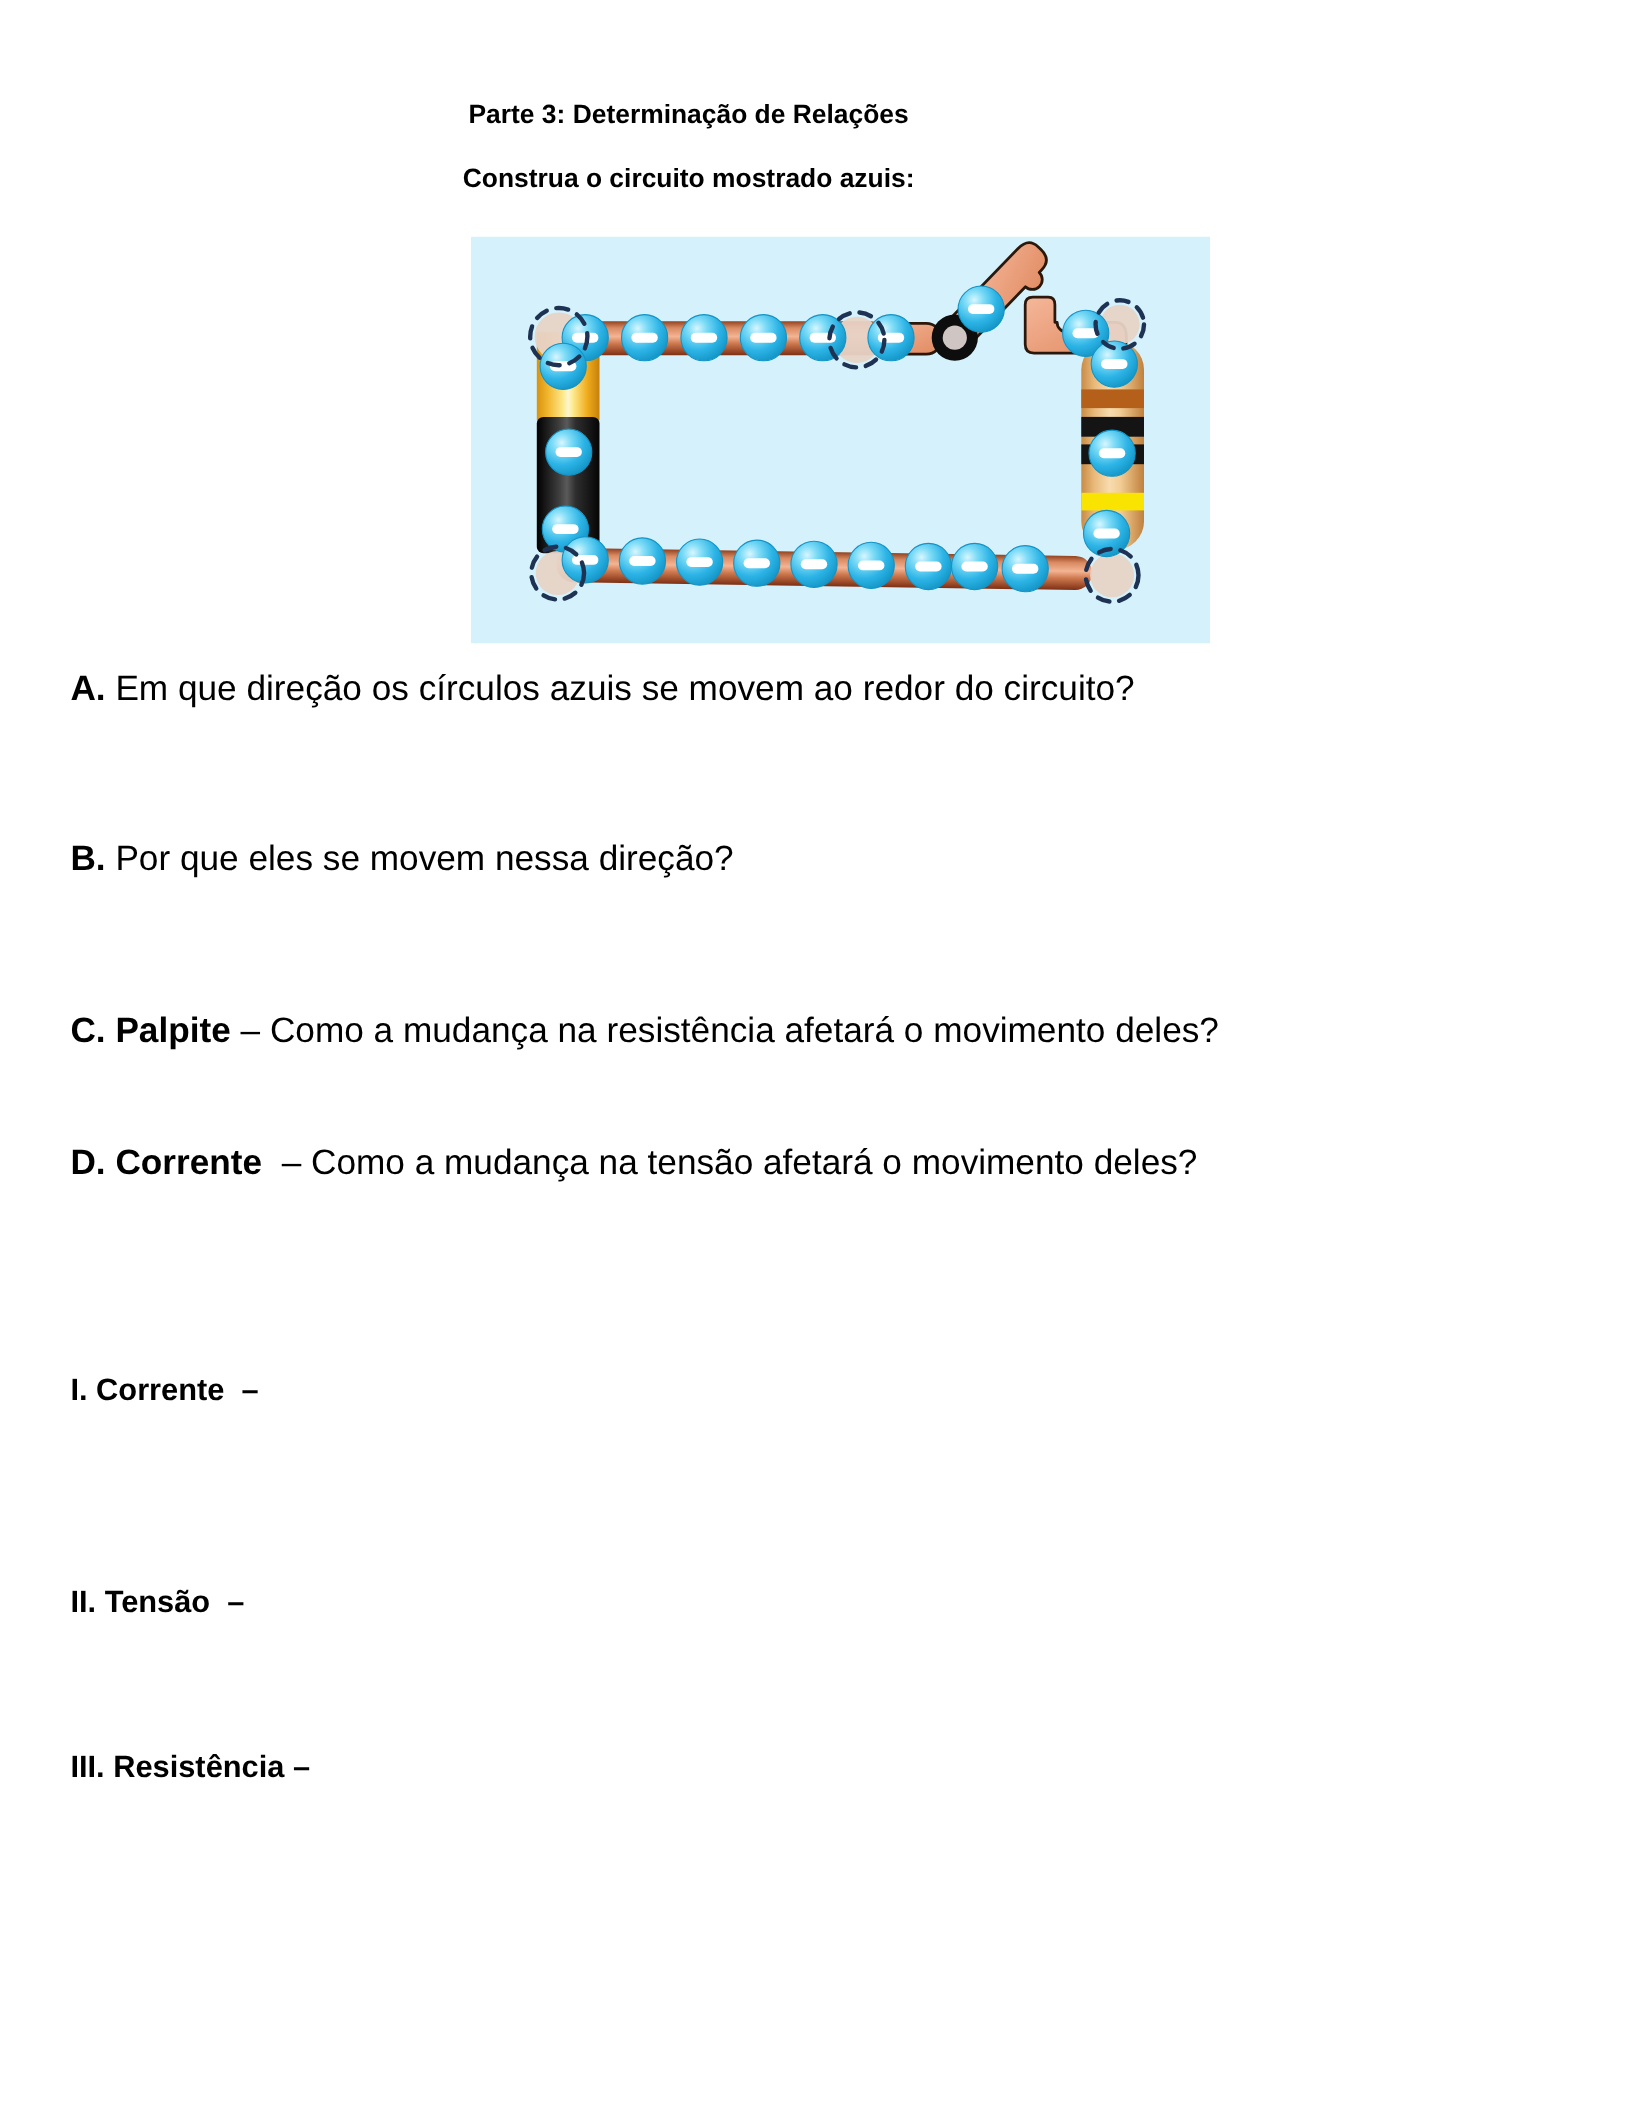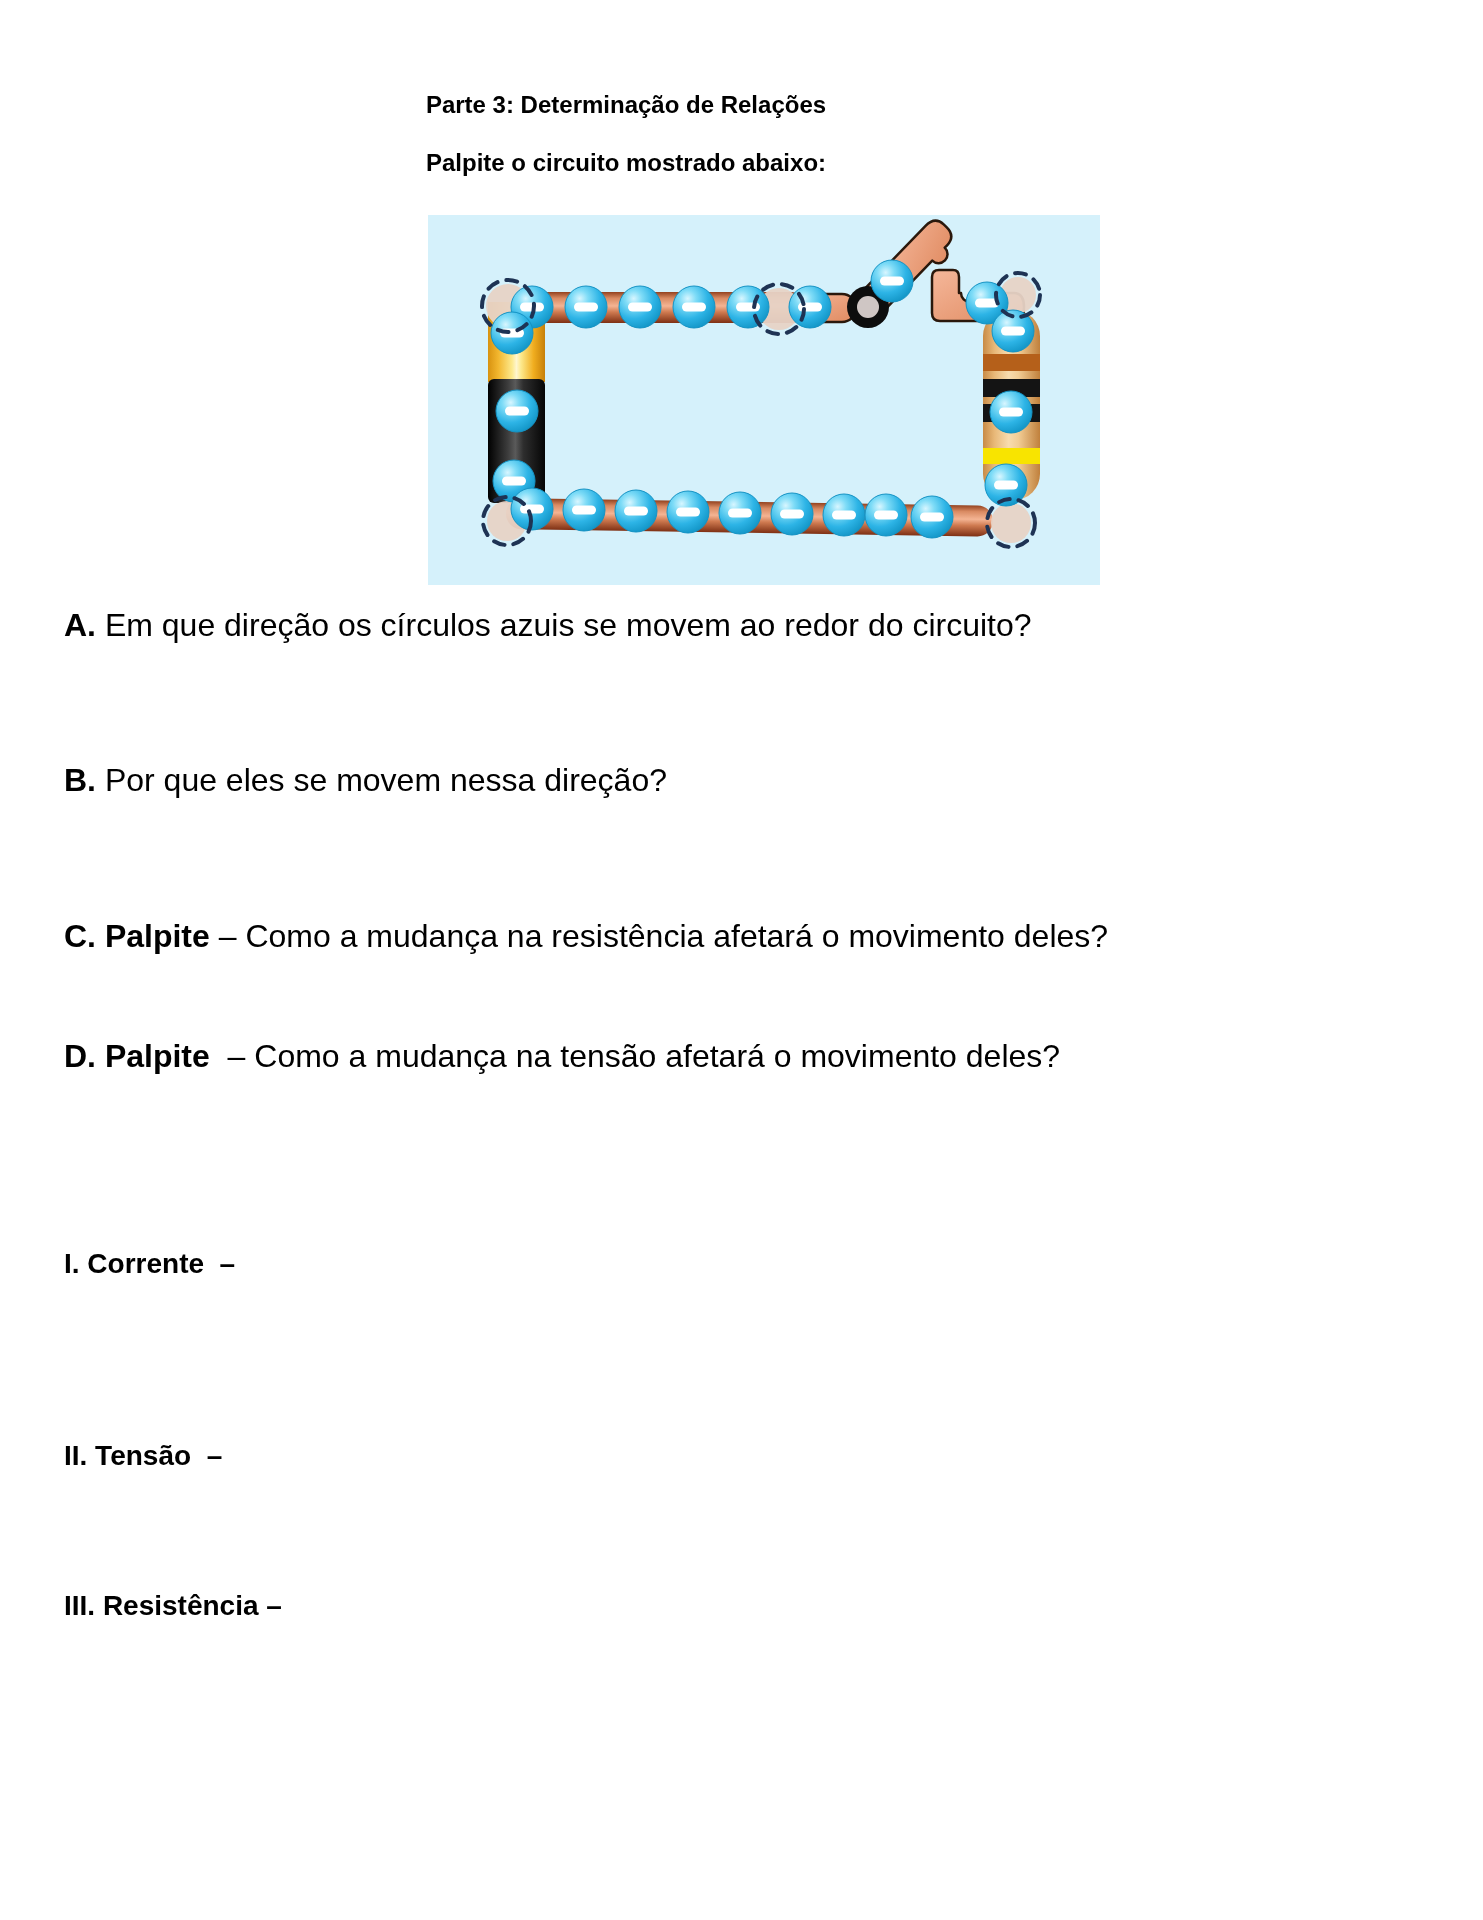--- a/index.html
+++ b/index.html
@@ -38,21 +38,21 @@
   .junction-blob{fill:#e7d3c6;opacity:.95;}
   .junction-dash{fill:none;stroke:#1e3354;stroke-width:4;stroke-dasharray:11 9;stroke-linecap:round;}
   .outlined{stroke:#2a180c;stroke-width:2.5;stroke-linejoin:round;}
 </style>
 </head>
 <body>
 
 <div class="page">
 
   <div class="heading" id="title">Parte 3: Determinação de Relações</div>
-  <div class="heading" id="subtitle">Palpite o circuito mostrado abaixo:</div>
+  <div class="heading" id="subtitle">Construa o circuito mostrado azuis:</div>
 
   <div class="figure">
     <svg viewBox="0 0 672 370">
       <defs>
         <linearGradient id="copperH" x1="0" y1="0" x2="0" y2="1">
           <stop offset="0" stop-color="#93421f"></stop>
           <stop offset="0.2" stop-color="#d98a62"></stop>
           <stop offset="0.45" stop-color="#f4b493"></stop>
           <stop offset="0.65" stop-color="#cf7a50"></stop>
           <stop offset="1" stop-color="#7e3014"></stop>
@@ -179,20 +179,20 @@
         </g>
     </svg>
   </div>
 
   <p class="q" id="qA"><b>A.</b><span> Em que direção os círculos azuis se movem ao redor do circuito?</span></p>
 
   <p class="q" id="qC"><b>C. Palpite</b><span> – Como a mudança na resistência afetará o movimento deles?</span></p>
 
   <p class="q" id="qB"><b>B.</b><span> Por que eles se movem nessa direção?</span></p>
 
-  <p class="q" id="qD"><b>D. Palpite</b><span> &nbsp;– Como a mudança na tensão afetará o movimento deles?</span></p>
+  <p class="q" id="qD"><b>D. Corrente</b><span> &nbsp;– Como a mudança na tensão afetará o movimento deles?</span></p>
 
 
   <p class="subitem" id="itemI">I. Corrente&nbsp; –</p>
   <p class="subitem" id="itemII">II. Tensão&nbsp; –</p>
   <p class="subitem" id="itemIII">III. Resistência –</p>
 
 </div>
 
 </body></html>

